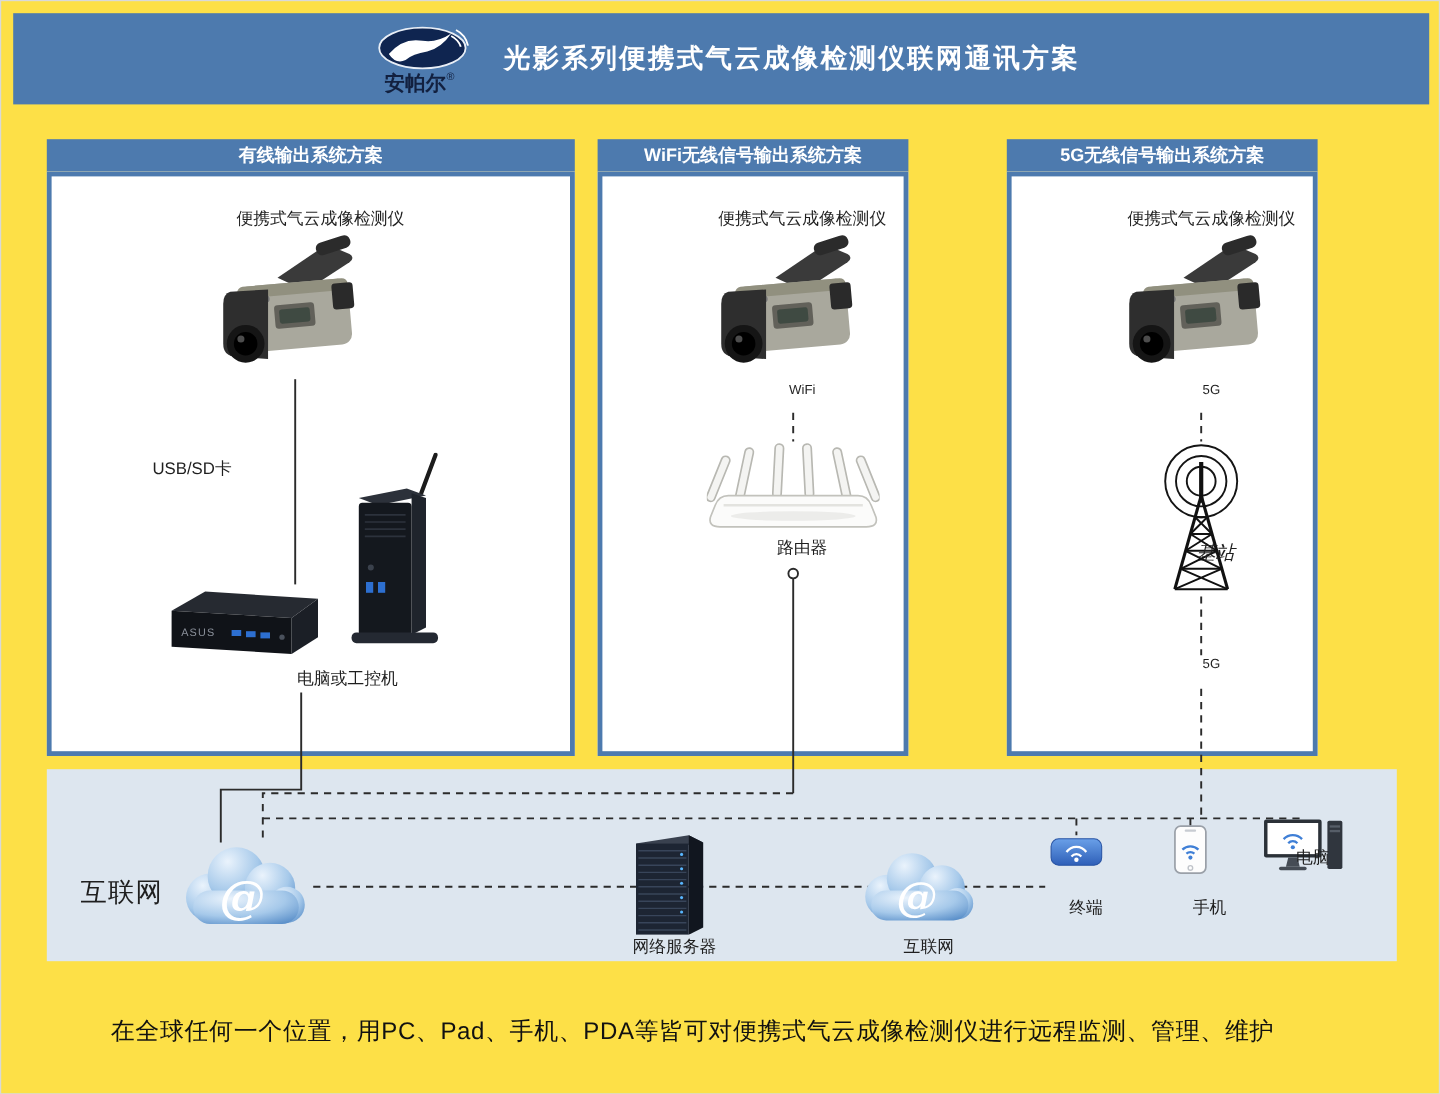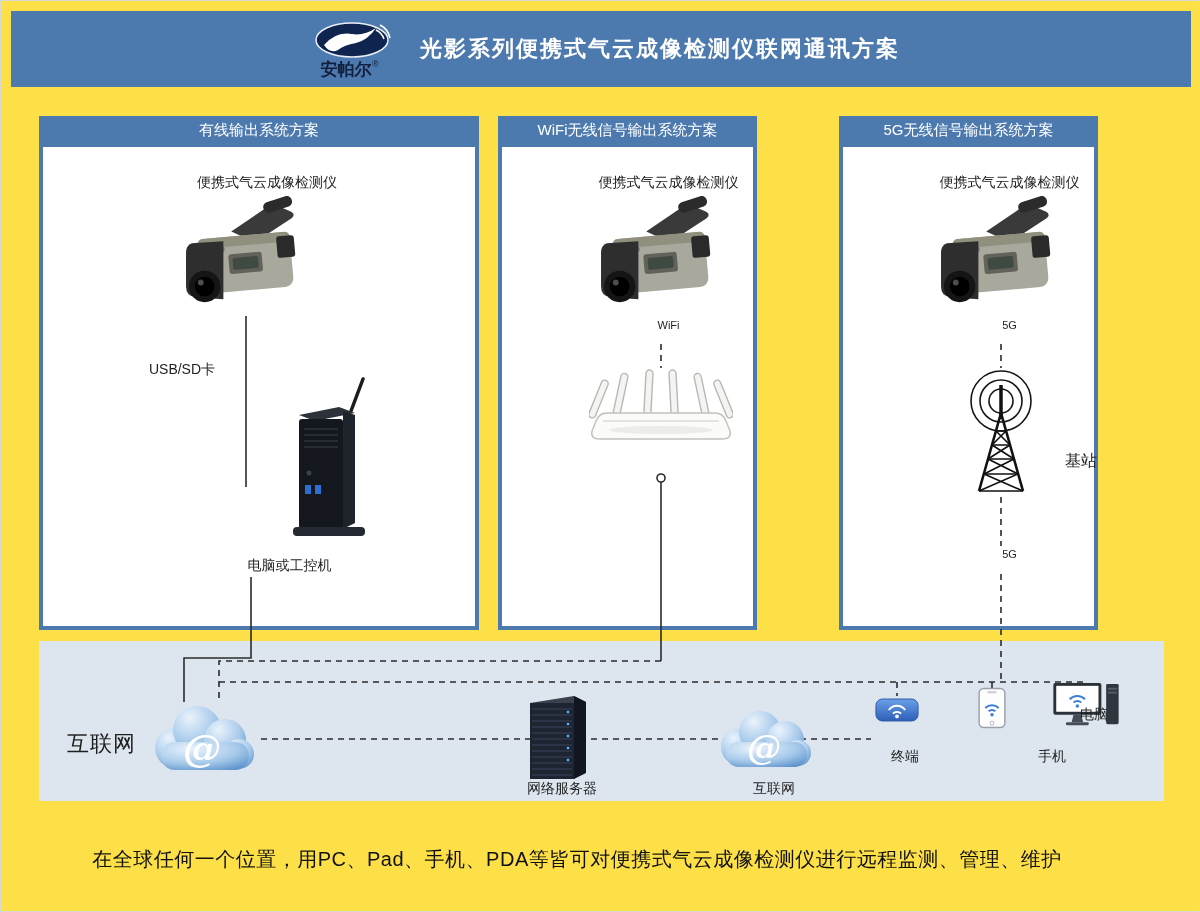--- a/index.html
+++ b/index.html
@@ -8,33 +8,33 @@
   .page { position:absolute; inset:0; background:#fde047; border:1px solid #d9d9d9; }
 
   .header { position:absolute; left:10px; top:10px; width:1180px; height:76px;
             background:var(--header-blue,#4d7aae); display:flex; align-items:center;
             justify-content:center; gap:18px; z-index:2; }
   .header h1 { color:#fff; font-size:22px; font-weight:bold; letter-spacing:2px; white-space:nowrap; }
   .logo { width:100px; height:62px; flex:0 0 auto; }
 
   .panel { position:absolute; top:115px; z-index:0; }
   .panel-title { height:27px; line-height:27px; background:var(--panel-blue,#4d7aae);
-                 color:#fff; text-align:center; font-size:15px; font-weight:normal; }
+                 color:#fff; text-align:center; font-size:15px; font-weight:bold; }
   .panel-body { border:4px solid var(--panel-blue,#4d7aae); background:#fff; height:487px; }
 
   .band { position:absolute; left:38px; top:640px; width:1125px; height:160px;
           background:var(--band-bg,#dde6ef); z-index:0; }
 
   .overlay { position:absolute; left:0; top:0; z-index:1; pointer-events:none; }
   .overlay .s { stroke:var(--line-color,#2b2b2b); stroke-width:1.6; fill:none; }
   .overlay .d { stroke:var(--line-color,#2b2b2b); stroke-width:1.6; fill:none; stroke-dasharray:6 5; }
 
   .lbl { position:absolute; z-index:2; font-size:14px; color:var(--text-dark,#1f1f1f); }
   .lbl.center { text-align:center;padding-left:16px; }
-  .lbl.right { text-align:center; }
+  .lbl.right { text-align:left;margin-top:21px; }
   .icon { position:absolute; z-index:2; }
   .icon svg { display:block; width:100%; height:100%; }
 
   .internet-big { font-size:22px; letter-spacing:1px; }
   .conn { font-size:11px; }
   .station { font-size:16px; }
   .footer-caption { position:absolute; left:0; top:845px; width:1152px; text-align:center;
                     font-size:20px; letter-spacing:0.5px; z-index:2; color:#111; }
 </style>
 </head>
@@ -125,20 +125,34 @@
       </g>
       <g fill="#2d6fd0">
         <rect x="18" y="108" width="6" height="9"></rect>
         <rect x="28" y="108" width="6" height="9"></rect>
       </g>
       <circle cx="22" cy="96" r="2.5" fill="#3a414c"></circle>
       <rect x="6" y="150" width="72" height="9" rx="4" fill="#242932"></rect>
     </svg>
   </div>
 
+  <div class="icon" style="left:136px;top:486px;width:132px;height:62px;">
+    <svg viewBox="0 0 132 62">
+      <polygon points="6,22 34,6 128,12 106,28" fill="#262a31"></polygon>
+      <polygon points="6,22 106,28 106,58 6,52" fill="#101318"></polygon>
+      <polygon points="106,28 128,12 128,44 106,58" fill="#1b1f26"></polygon>
+      <text x="14" y="43" font-size="9" fill="#8b919b" letter-spacing="1">ASUS</text>
+      <g fill="#2d6fd0">
+        <rect x="56" y="38" width="8" height="5"></rect>
+        <rect x="68" y="39" width="8" height="5"></rect>
+        <rect x="80" y="40" width="8" height="5"></rect>
+      </g>
+      <circle cx="98" cy="44" r="2.2" fill="#4a515c"></circle>
+    </svg>
+  </div>
 
   <div class="lbl center" style="left:38px;top:556px;width:485px;">电脑或工控机</div>
 
   <div class="lbl center" style="left:497px;top:173px;width:325px;">便携式气云成像检测仪</div>
 
   <div class="icon" style="left:585px;top:195px;width:150px;height:118px;">
     <svg viewBox="0 0 150 120">
       <path d="M60 36 L97 11 Q102 8 107 10 L121 16 Q126 19 121 23 L84 47 Z" fill="#3a3a3a"></path>
       <rect x="92" y="3" width="30" height="11" rx="5" fill="#2b2b2b" transform="rotate(-18 107 8)"></rect>
       <g transform="rotate(-5 75 72)">
@@ -167,20 +181,21 @@
         <rect x="81" y="3" width="7" height="45" rx="3.5" transform="rotate(-3 84.5 25)"></rect>
         <rect x="109" y="6" width="7" height="44" rx="3.5" transform="rotate(-12 112.5 28)"></rect>
         <rect x="131" y="12" width="7" height="40" rx="3.5" transform="rotate(-22 134.5 32)"></rect>
       </g>
       <path d="M18 46 L126 46 Q134 46 137 54 L141 64 Q143 72 133 72 L11 72 Q1 72 3 64 L7 54 Q10 46 18 46 Z" fill="#fbfbfa" stroke="#c2c2bc" stroke-width="1.4"></path>
       <path d="M14 54 L130 54" stroke="#e3e3df" stroke-width="2"></path>
       <ellipse cx="72" cy="63" rx="52" ry="4" fill="#ececea"></ellipse>
     </svg>
   </div>
 
+  <div class="lbl center" style="left:497px;top:447px;width:325px;">路由器</div>
 
   <div class="lbl center" style="left:838px;top:173px;width:325px;">便携式气云成像检测仪</div>
 
   <div class="icon" style="left:925px;top:195px;width:150px;height:118px;">
     <svg viewBox="0 0 150 120">
       <path d="M60 36 L97 11 Q102 8 107 10 L121 16 Q126 19 121 23 L84 47 Z" fill="#3a3a3a"></path>
       <rect x="92" y="3" width="30" height="11" rx="5" fill="#2b2b2b" transform="rotate(-18 107 8)"></rect>
       <g transform="rotate(-5 75 72)">
         <rect x="28" y="40" width="94" height="56" rx="9" fill="#a9a89d"></rect>
         <rect x="28" y="40" width="94" height="10" rx="5" fill="#91907f"></rect>
@@ -210,21 +225,21 @@
         <path d="M58 46 L36 124"></path>
         <path d="M58 46 L80 124"></path>
       </g>
       <g fill="none" stroke="#111" stroke-width="1.6">
         <path d="M53 64 L63 64 M49 78 L67 78 M45 92 L71 92 M41 107 L75 107 M36 124 L80 124"></path>
         <path d="M53 64 L67 78 M63 64 L49 78 M49 78 L71 92 M67 78 L45 92 M45 92 L75 107 M71 92 L41 107 M41 107 L80 124 M75 107 L36 124"></path>
       </g>
     </svg>
   </div>
 
-  <div class="lbl station" style="left:1064px;top:450px;width:70px;">基站</div>
+  <div class="lbl station" style="left:996px;top:450px;width:70px;font-style:italic;">基站</div>
 
   <div class="lbl center conn" style="left:838px;top:547px;width:325px;">5G</div>
 
   <div class="lbl internet-big" style="left:66px;top:728px;">互联网</div>
 
   <div class="icon" style="left:146px;top:699px;width:114px;height:76px;">
     <svg viewBox="0 0 114 76">
       <defs>
         <radialGradient id="cgL" cx="0.35" cy="0.25" r="0.95">
           <stop offset="0" stop-color="#eaf3fc"></stop>
@@ -306,21 +321,21 @@
       <rect x="1.5" y="1.5" width="27" height="41" rx="5" fill="#fdfdfd" stroke="#9aa0a8" stroke-width="1.5"></rect>
       <rect x="10" y="4.5" width="10" height="2" rx="1" fill="#c8ccd2"></rect>
       <g stroke="#3f7fd6" stroke-width="2" fill="none">
         <path d="M8 22 A10 10 0 0 1 22 22"></path>
         <path d="M11.5 25.5 A5.5 5.5 0 0 1 18.5 25.5"></path>
       </g>
       <circle cx="15" cy="29" r="1.8" fill="#3f7fd6"></circle>
       <circle cx="15" cy="38" r="2" fill="none" stroke="#c0c4ca" stroke-width="1.2"></circle>
     </svg>
   </div>
-  <div class="lbl center" style="left:1013px;top:747px;width:60px;">手机</div>
+  <div class="lbl center" style="left:961px;top:747px;width:60px;text-align:right;">手机</div>
 
   <div class="icon" style="left:1051px;top:681px;width:68px;height:48px;">
     <svg viewBox="0 0 70 50">
       <rect x="56" y="2" width="13" height="42" rx="1.5" fill="#30363e"></rect>
       <rect x="58" y="6" width="9" height="2" fill="#565e68"></rect>
       <rect x="58" y="10" width="9" height="2" fill="#565e68"></rect>
       <rect x="1" y="1" width="50" height="33" rx="2" fill="#2b3138"></rect>
       <rect x="4" y="4" width="44" height="27" fill="#ffffff"></rect>
       <g stroke="#3f7fd6" stroke-width="2" fill="none">
         <path d="M18 18 A11 11 0 0 1 34 18"></path>

